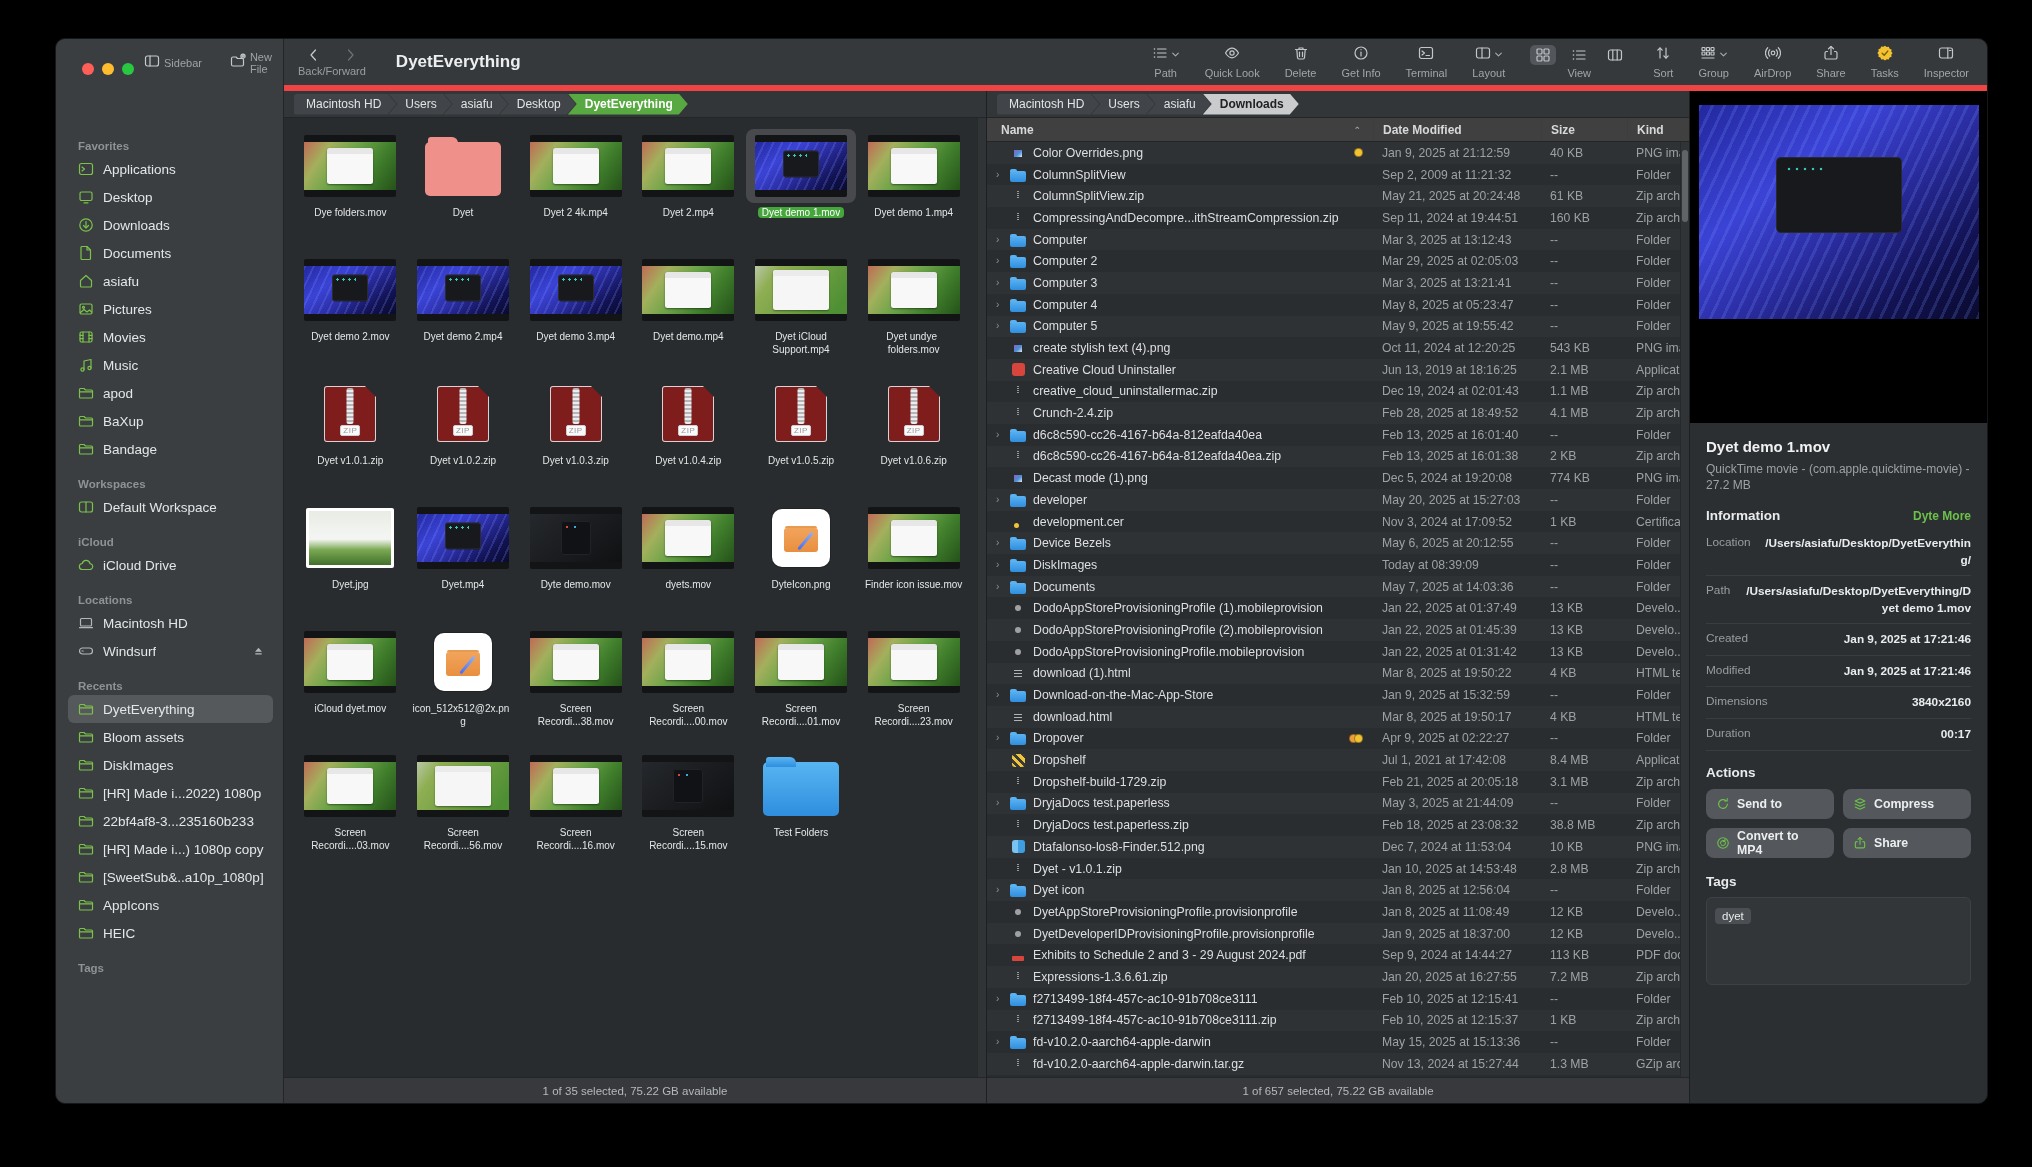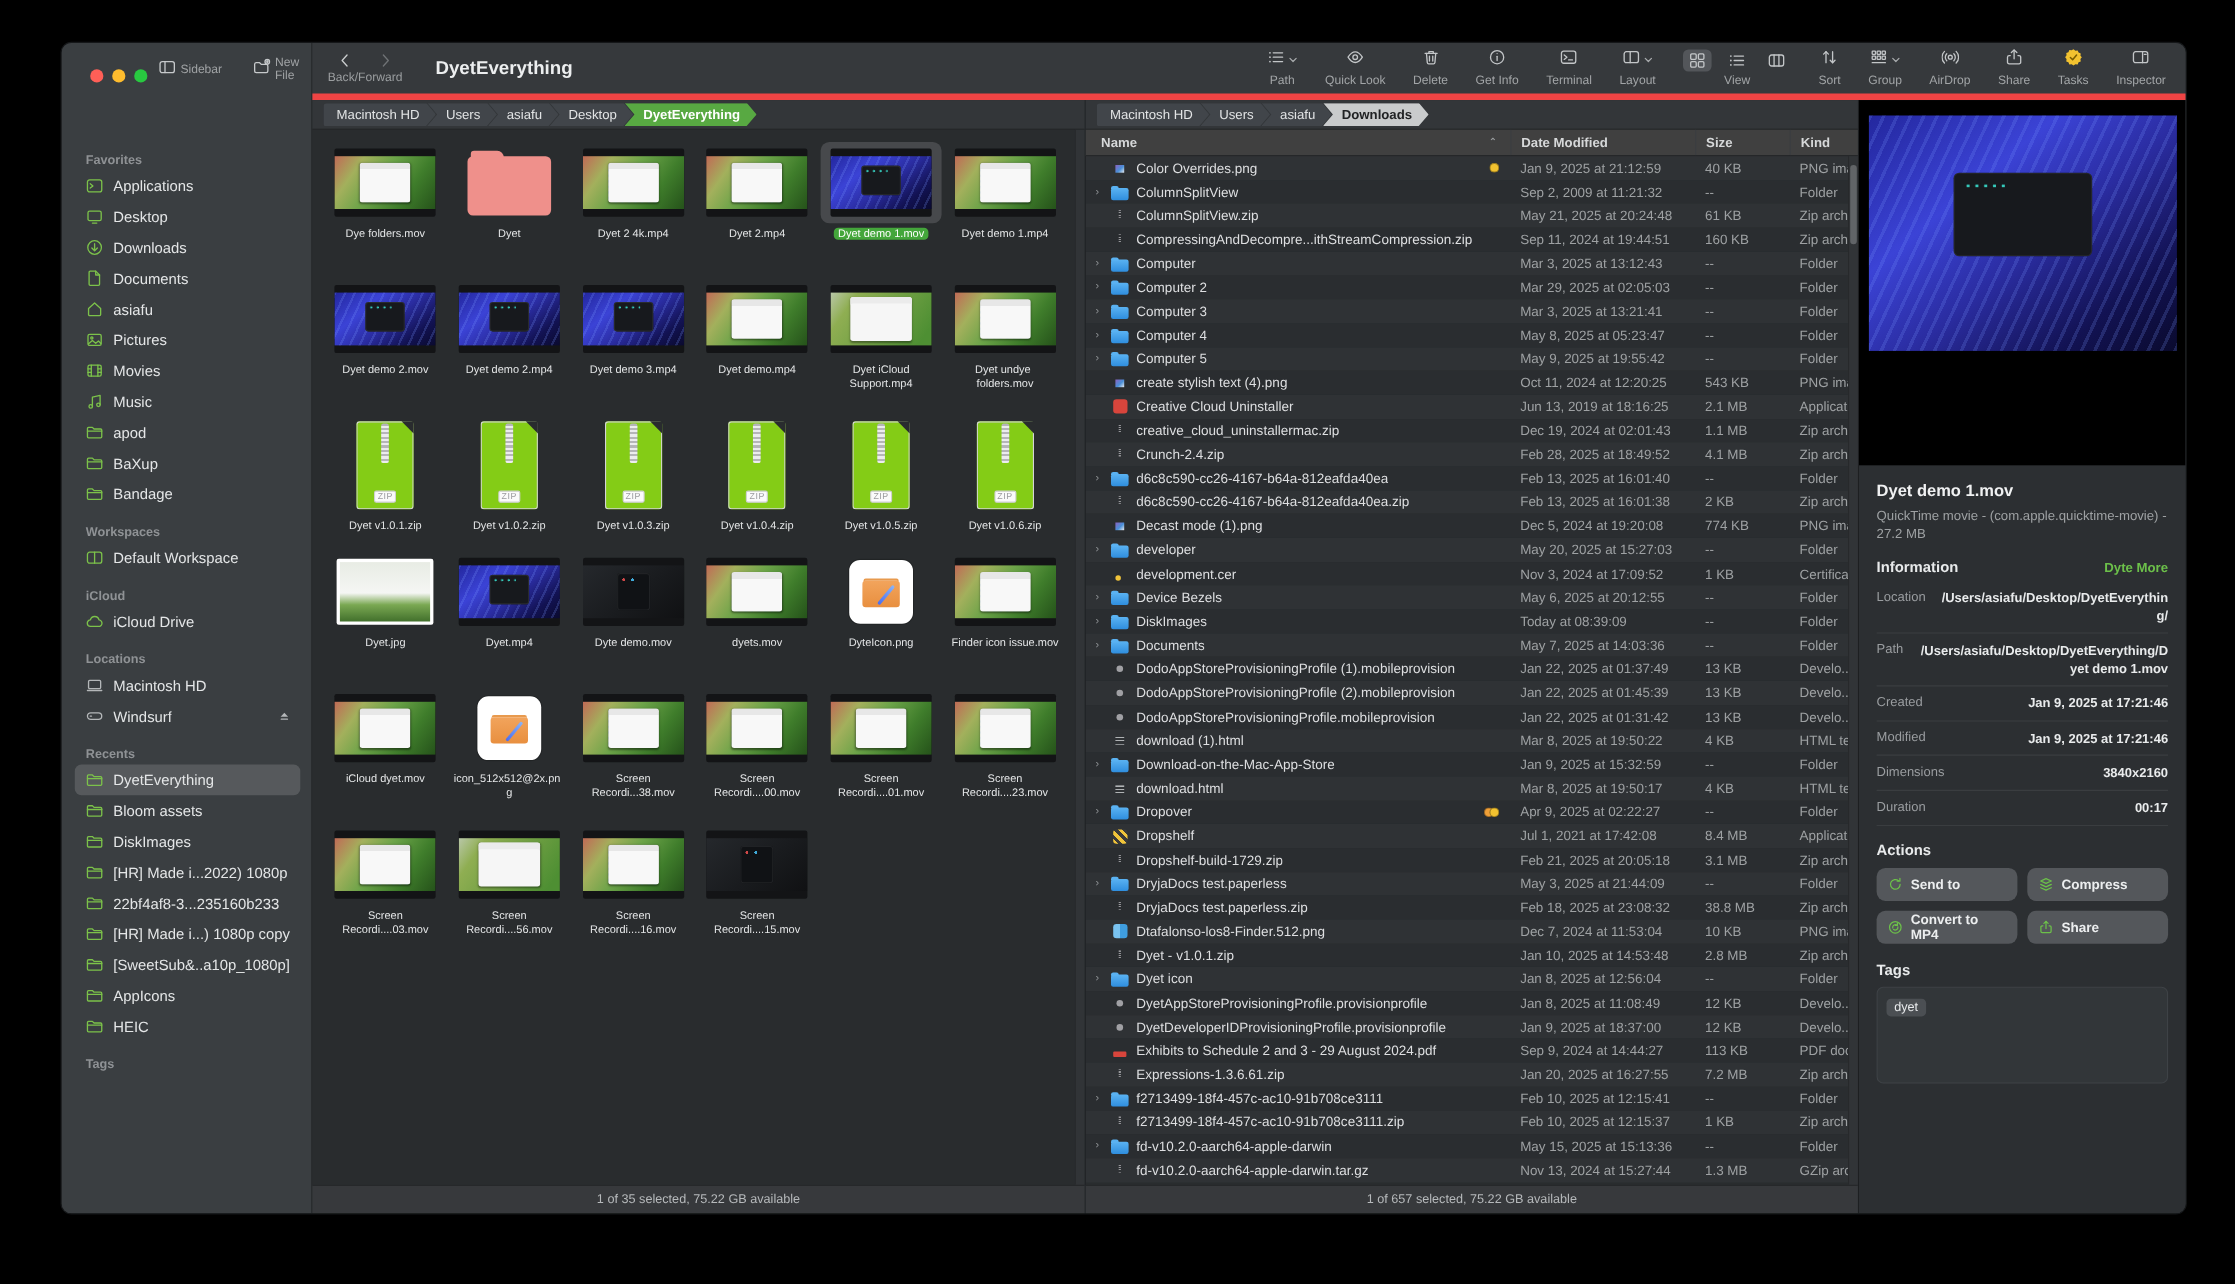--- a/index.html
+++ b/index.html
@@ -95,21 +95,21 @@
       background:#f6f6f6; border-radius:2.5px; box-shadow:0 1px 2px rgba(0,0,0,.4), inset 0 6px 0 #ebebeb; }
 
   .thumb.folder { width:76px; height:54px; margin-top:6px; border-radius:5px; }
   .thumb.folder::before { content:""; position:absolute; top:-5px; left:3px; width:30px; height:10px;
       border-radius:3px 6px 0 0; background:inherit; }
   .folder-pink { background:#ef908b; }
   .folder-pink::before { background:#eb8781; }
   .folder-blue { background:linear-gradient(#58b5f2,#2f8ede); }
   .folder-blue::before { background:#58b5f2; }
 
-  .thumb.zipf { width:52px; height:80px; background:#84cc16; border-radius:3px; box-shadow:inset 0 0 0 1px #d4d4d6; }
+  .thumb.zipf { width:52px; height:56px; background:#7f1d1d; border-radius:3px; box-shadow:inset 0 0 0 1px #d4d4d6; }
   .thumb.zipf::before { content:""; position:absolute; top:0; right:0; border-style:solid; border-width:0 11px 11px 0;
       border-color:#292c2e #292c2e transparent #c9c9cb; }
   .thumb.zipf::after { content:""; position:absolute; left:50%; top:2px; width:7px; height:36px; transform:translateX(-50%);
       background:repeating-linear-gradient(#b5b5b8 0 2px,#ececee 2px 4px); border-radius:2px; }
   .zipf .ztxt { position:absolute; bottom:6px; left:50%; transform:translateX(-50%); font-size:8px; color:#9a9a9d;
       letter-spacing:.5px; border:1px solid #d0d0d2; border-radius:2px; padding:0 2px; background:#fafafa; }
 
   .thumb.imgw { width:88px; height:60px; background:#fff; border-radius:2px; }
   .thumb.imgw::after { content:""; position:absolute; inset:3px;
       background:linear-gradient(180deg,#e8ece4 0%,#f5f6f4 52%,#7aa852 72%,#42702c 100%); }
@@ -929,20 +929,26 @@
                 <div class="cell-label"><span class="pill">Screen Recordi....16.mov</span></div>
               </div>
               <div class="cell">
                 <div class="thumb-wrap">
                   <div class="thumb video">
                     <div class="scr dark"></div>
                   </div>
                 </div>
                 <div class="cell-label"><span class="pill">Screen Recordi....15.mov</span></div>
               </div>
+              <div class="cell">
+                <div class="thumb-wrap">
+                  <div class="thumb folder folder-blue"></div>
+                </div>
+                <div class="cell-label"><span class="pill">Test Folders</span></div>
+              </div>
             </div>
           <div class="vtrack"></div>
           <div class="statusbar">
             <span>1 of 35 selected, 75.22 GB available</span>
           </div>
         </section>
 
         <section class="pane list-pane">
           <div class="crumbs" id="crumbs-right">
               <span class="crumb">Macintosh HD</span>

